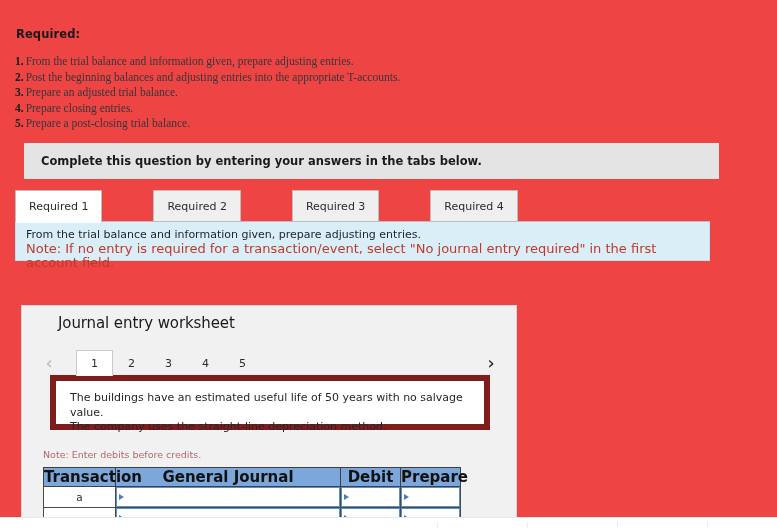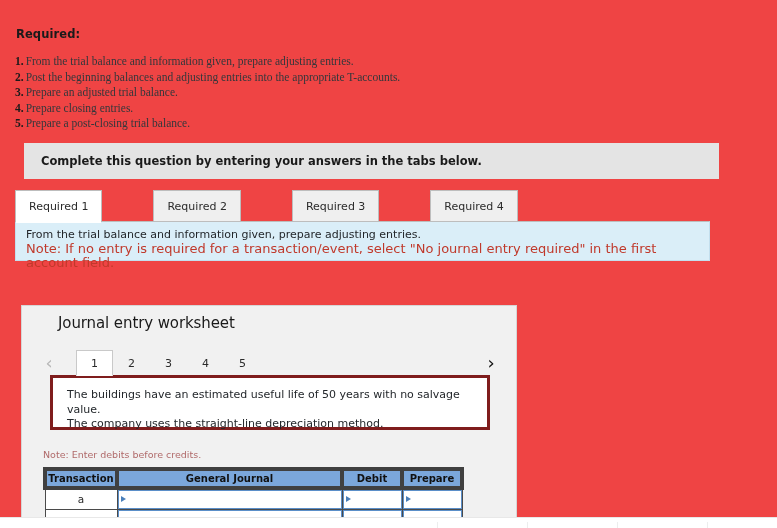--- a/index.html
+++ b/index.html
@@ -206,21 +206,21 @@
     position: relative;
     z-index: 4;
   }
 
   
   .desc-box {
     position: absolute;
     left: 28px; top: 69px;
     width: 440px; height: 55px;
     background: #ffffff;
-    border: 3px solid #7f1d1d;
+    border: 6px solid #7f1d1d;
     padding: 10px 0 0 14px;
     z-index: 2;
   }
   .desc-line {
     font-size: 11px;
     color: #23272b;
     line-height: 14.5px;
   }
 
   .note-credits {
@@ -233,23 +233,23 @@
   
   .jtable {
     position: absolute;
     left: 21px; top: 161px;
     width: 417px;
     border-collapse: collapse;
     table-layout: fixed;
   }
   .jtable th {
     background: #7ba7db;
-    border: 4px solid #404040;
+    border: 1px solid #404040;
     color: #111111;
-    font-size: 10px;
+    font-size: 15px;
     font-weight: bold;
     height: 19px;
     padding: 0;
     text-align: center;
   }
   .jtable td {
     border: 1px solid #4a4a4a;
     background: #ffffff;
     height: 21px;
     padding: 0;

